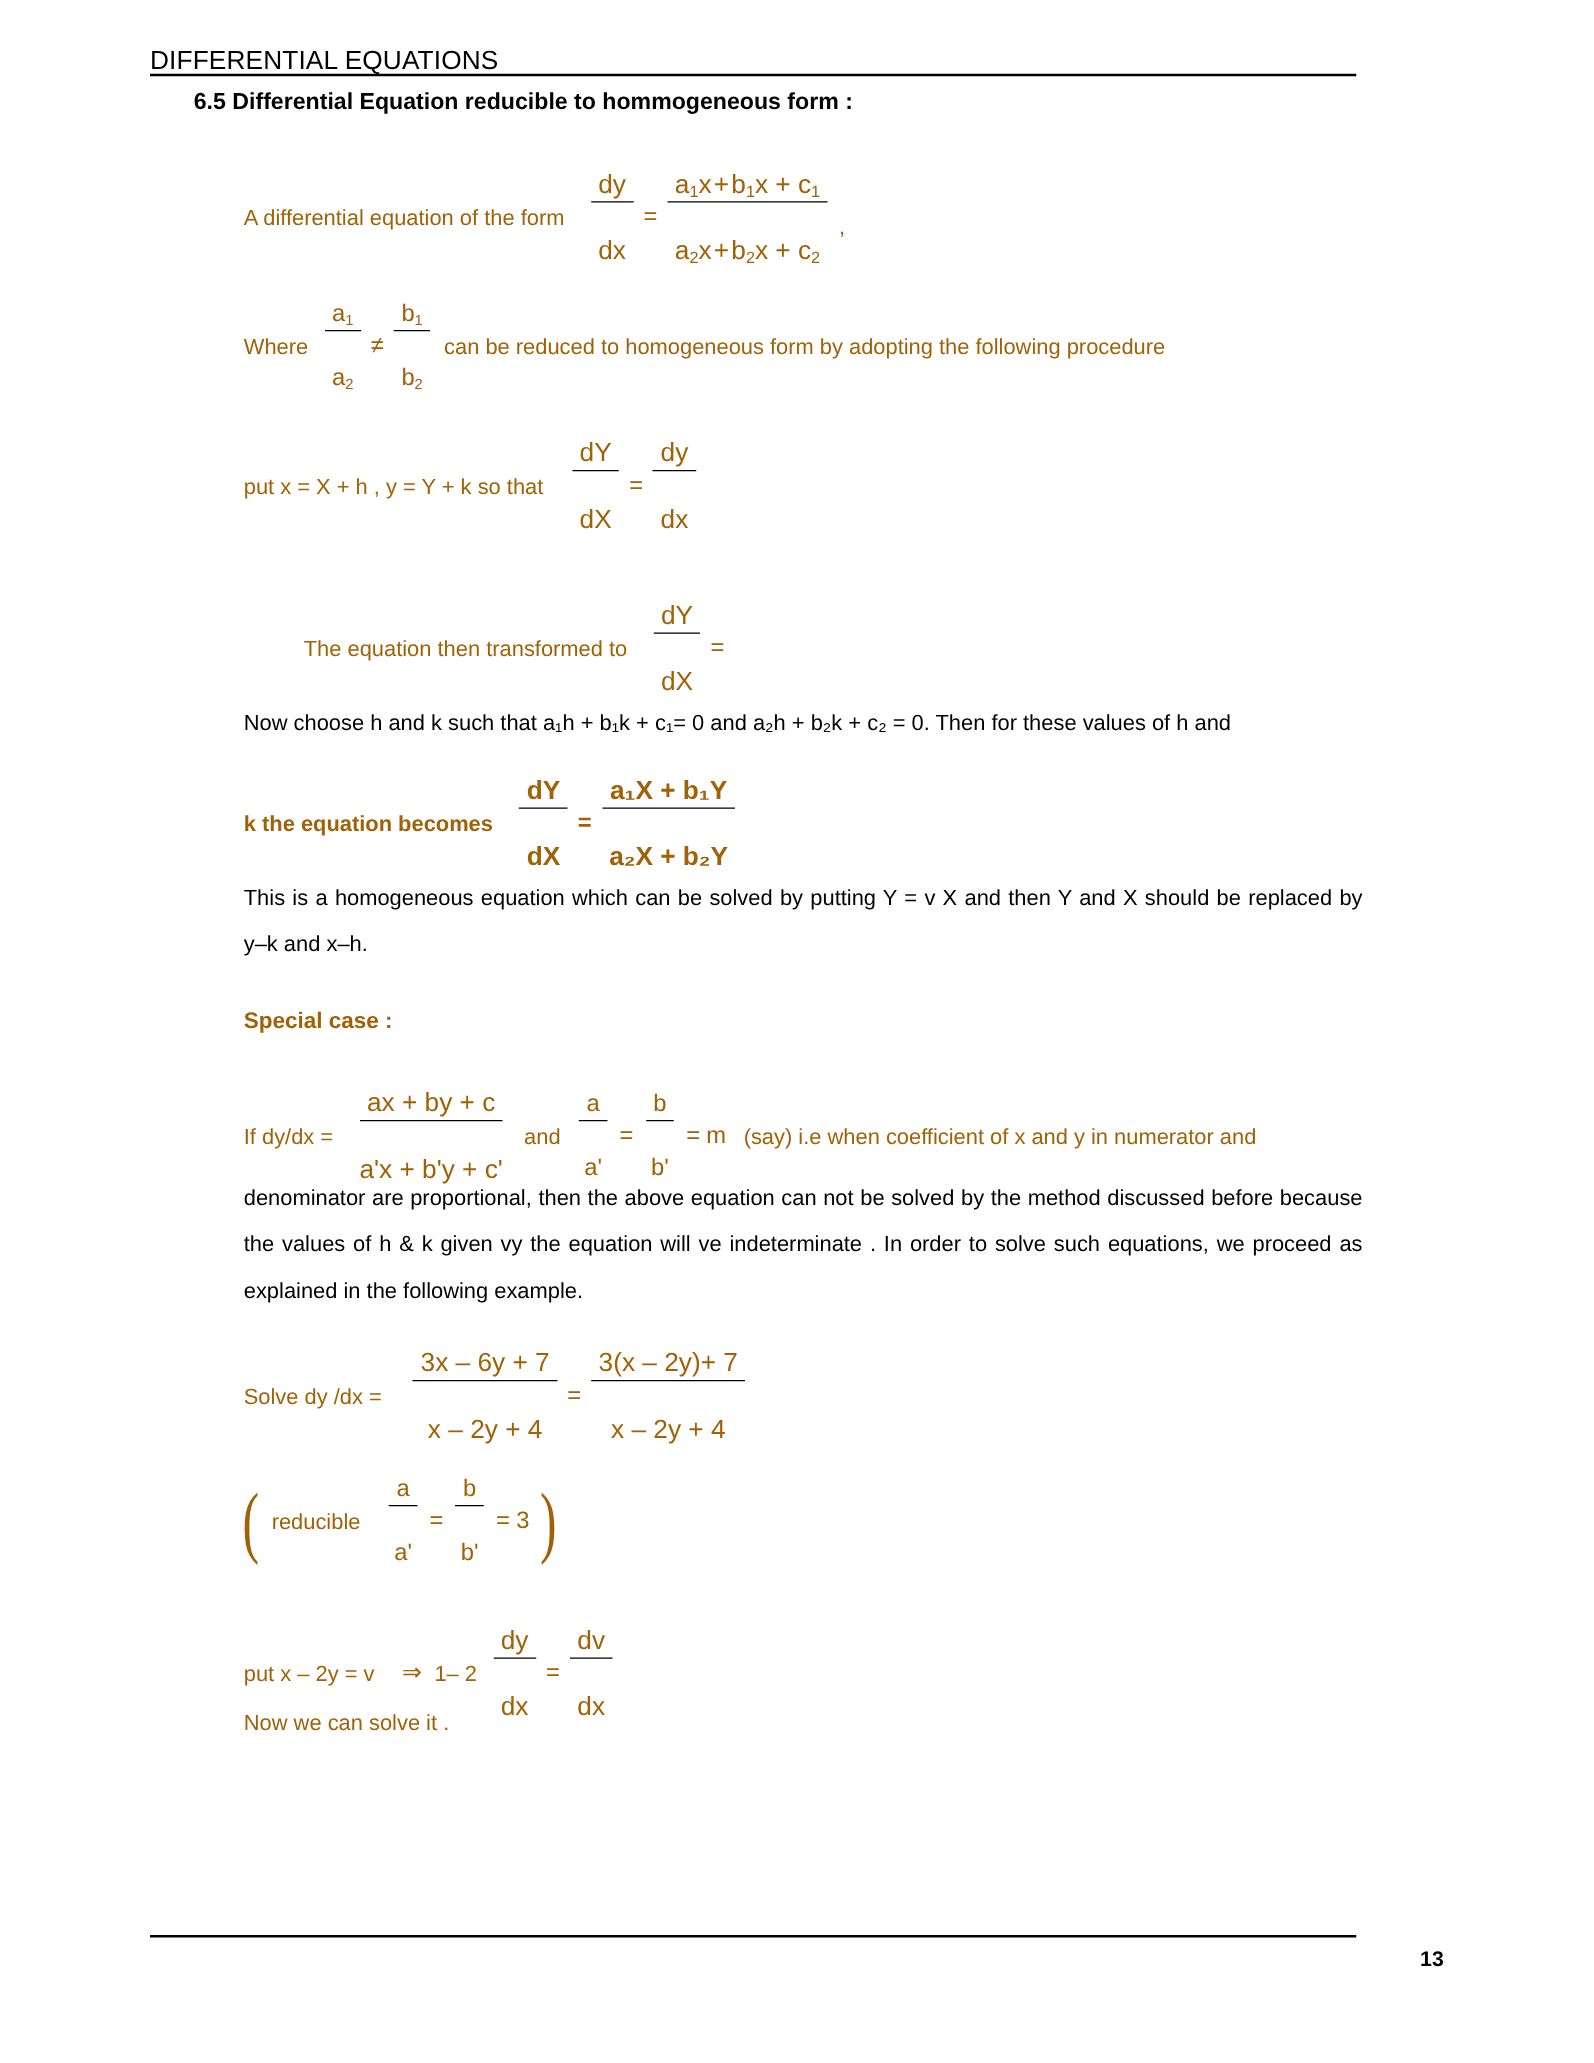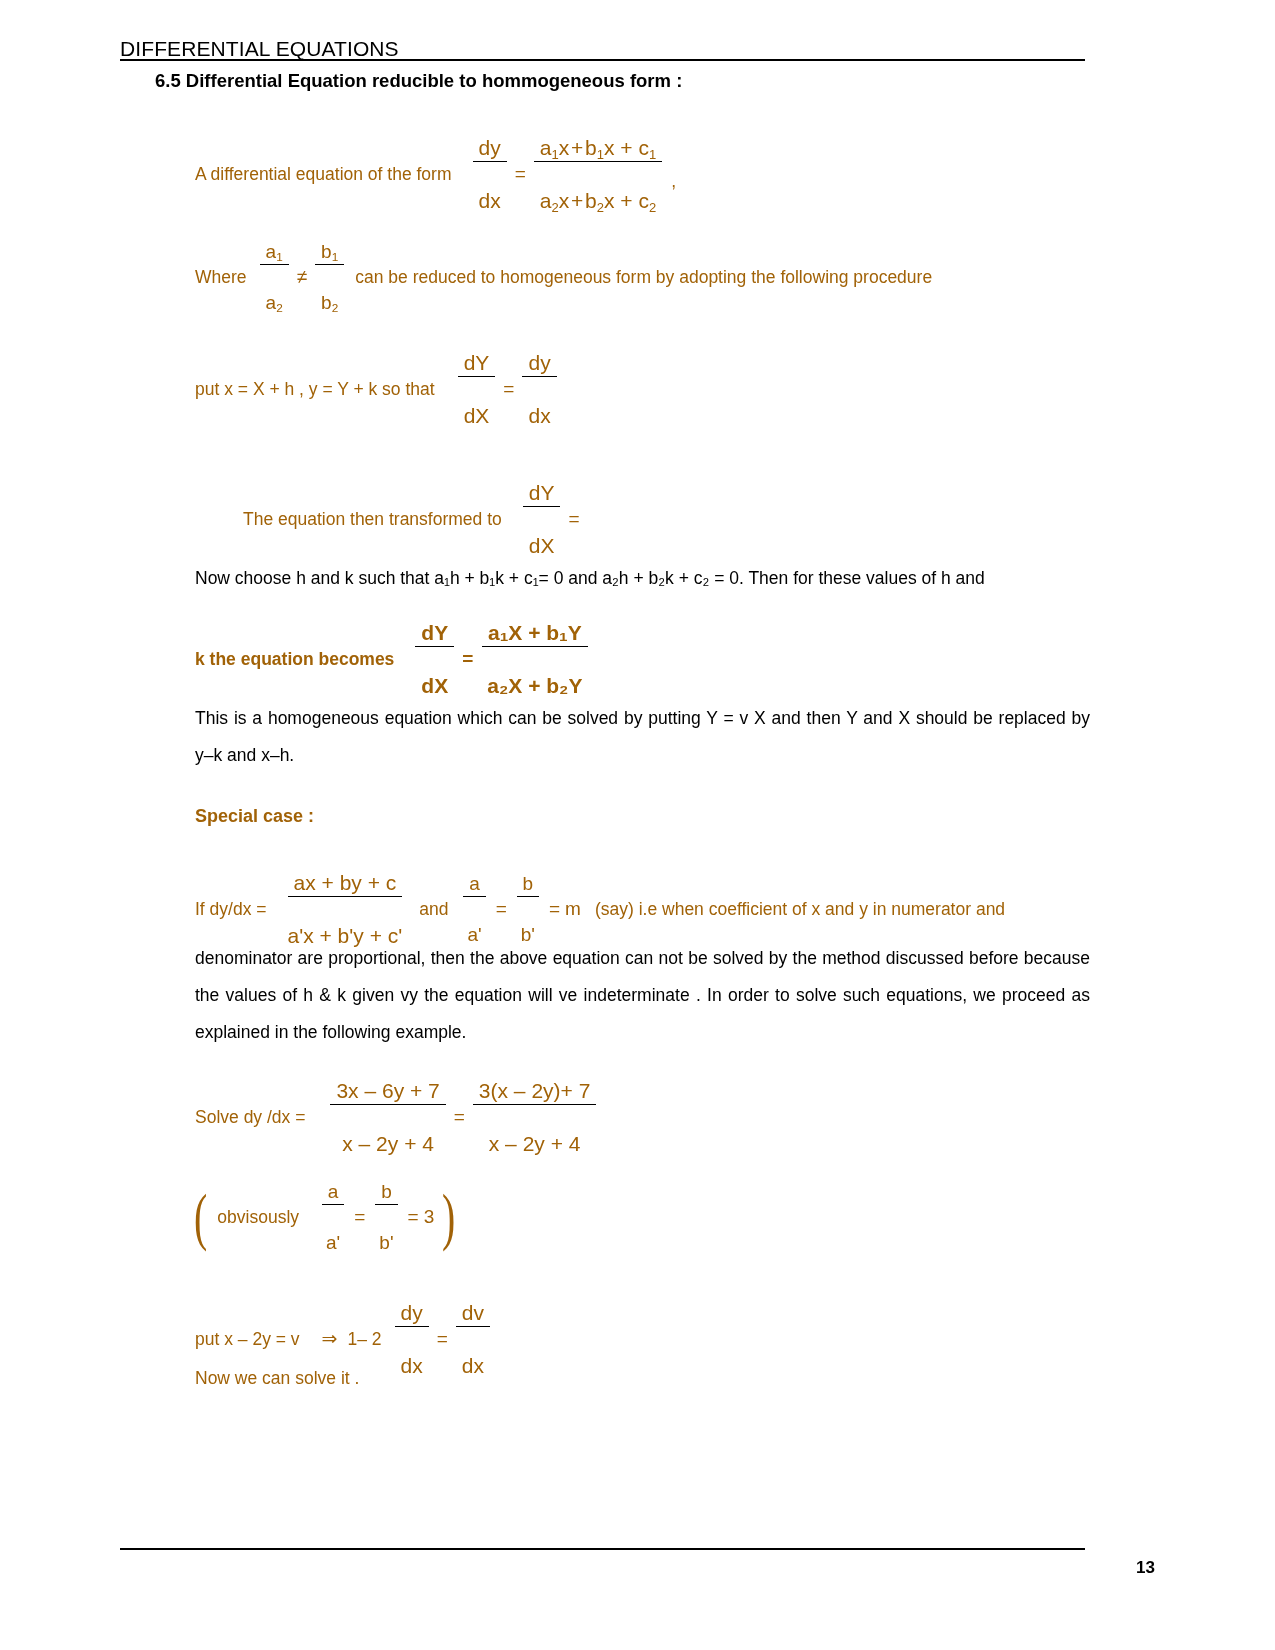--- a/index.html
+++ b/index.html
@@ -254,21 +254,21 @@
     <span class="msym">=</span>
     <span class="frac">
       <span class="num">3(x – 2y)+ 7</span>
       <span class="den">x – 2y + 4</span>
     </span>
   </div>
 
   <div class="blk mrow" style="left:190px; top:1180px;">
     <span class="bigparen">(</span>
     <span style="display:inline-block;width:6px;"></span>
-    <span class="mtext">obvisously</span>
+    <span class="mtext">reducible</span>
     <span style="display:inline-block;width:18px;"></span>
     <span class="frac small">
       <span class="num">a</span>
       <span class="den">a'</span>
     </span>
     <span class="msym">=</span>
     <span class="frac small">
       <span class="num">b</span>
       <span class="den">b'</span>
     </span>

